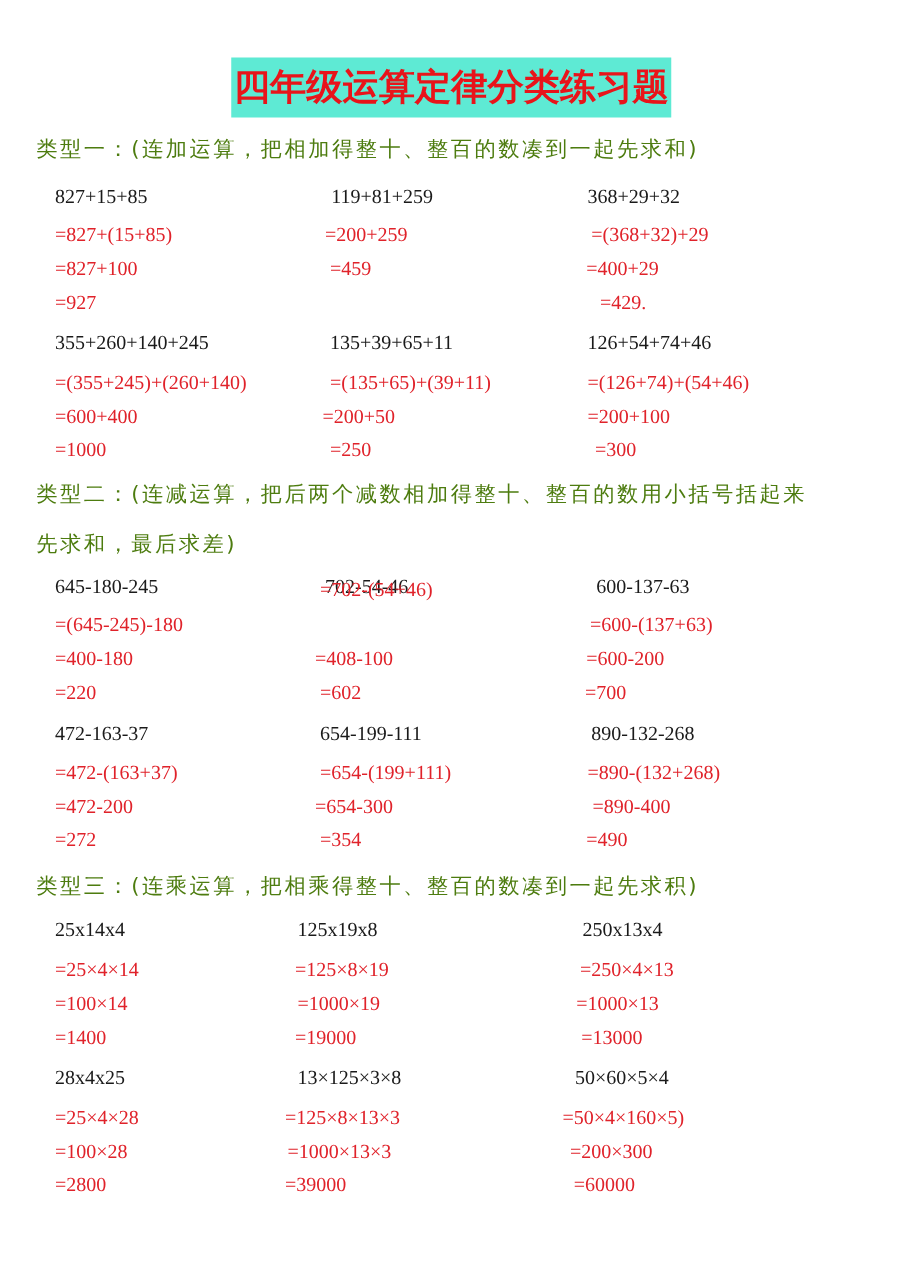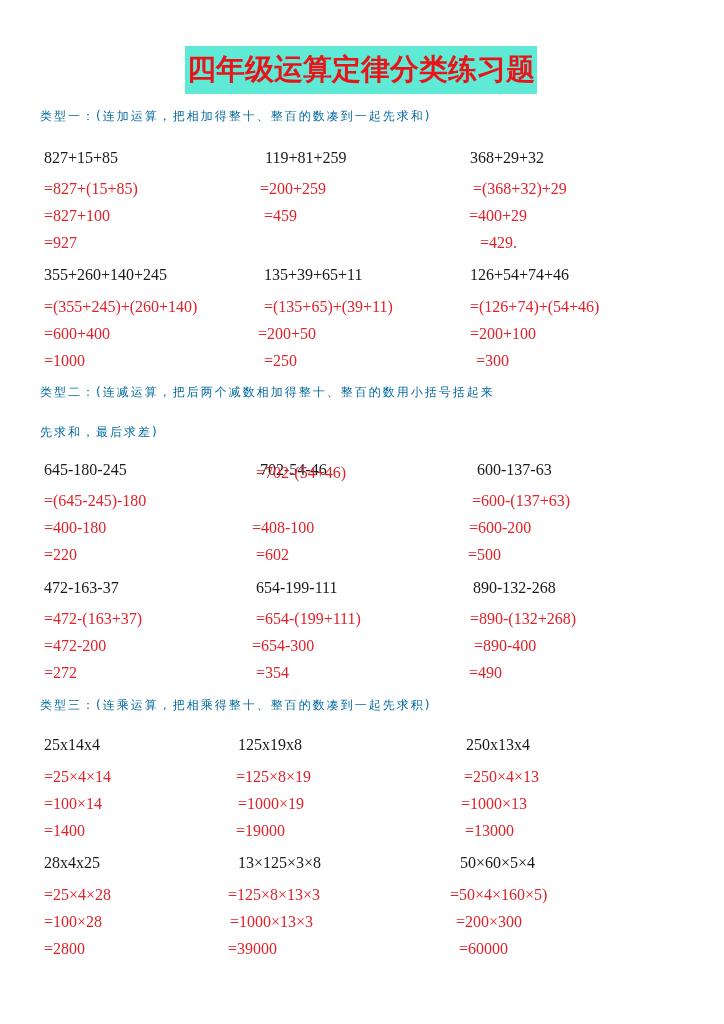--- a/index.html
+++ b/index.html
@@ -9,21 +9,21 @@
     }
     .title-box {
       position: absolute; left: 185px; top: 46px; width: 352px; height: 48px;
       background: #5eead4; display: flex; align-items: center; justify-content: center;
     }
     .title-text {
       color: #e8141a; font-size: 29px; font-weight: bold; letter-spacing: 0px;
       font-family: "DejaVu Sans", "Liberation Sans", sans-serif;
     }
     .heading {
-      position: absolute; left: 40px; color: #0369a1; font-size: 12px; letter-spacing: 2px;
+      position: absolute; left: 29px; color: #4d7c0f; font-size: 17px; letter-spacing: 2px;
       font-family: "DejaVu Sans", "Liberation Sans", sans-serif; white-space: nowrap;
     }
     .line {
       position: absolute; font-size: 16px; white-space: nowrap;
       font-family: "Liberation Serif", "DejaVu Serif", serif;
     }
     .problem { color: #1a1a1a; }
     .step { color: #e0222a; font-family: "Liberation Serif", "DejaVu Serif", serif; }
   </style>
 </head>
@@ -75,21 +75,21 @@
   <div class="line step" style="left:44px; top:546px;">=220</div>
 
   <div class="line problem" style="left:260px; top:461px;">702-54-46</div>
   <div class="line step" style="left:256px; top:464px;">=702-(54+46)</div>
   <div class="line step" style="left:252px; top:519px;">=408-100</div>
   <div class="line step" style="left:256px; top:546px;">=602</div>
 
   <div class="line problem" style="left:477px; top:461px;">600-137-63</div>
   <div class="line step" style="left:472px; top:492px;">=600-(137+63)</div>
   <div class="line step" style="left:469px; top:519px;">=600-200</div>
-  <div class="line step" style="left:468px; top:546px;">=500</div>
+  <div class="line step" style="left:468px; top:546px;">=700</div>
 
   <div class="line problem" style="left:44px; top:579px;">472-163-37</div>
   <div class="line step" style="left:44px; top:610px;">=472-(163+37)</div>
   <div class="line step" style="left:44px; top:637px;">=472-200</div>
   <div class="line step" style="left:44px; top:664px;">=272</div>
 
   <div class="line problem" style="left:256px; top:579px;">654-199-111</div>
   <div class="line step" style="left:256px; top:610px;">=654-(199+111)</div>
   <div class="line step" style="left:252px; top:637px;">=654-300</div>
   <div class="line step" style="left:256px; top:664px;">=354</div>

